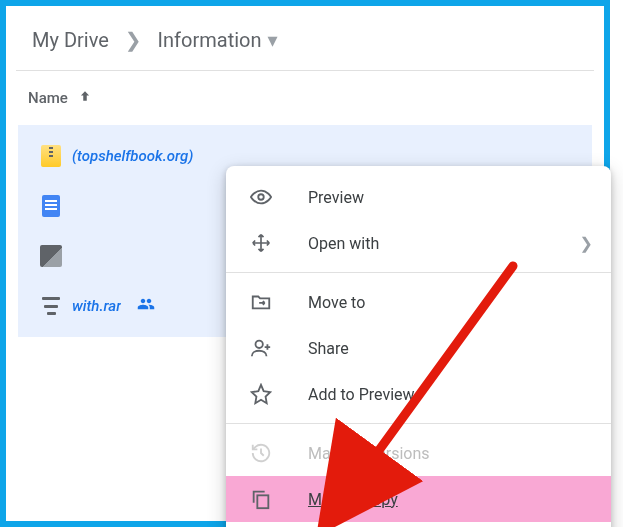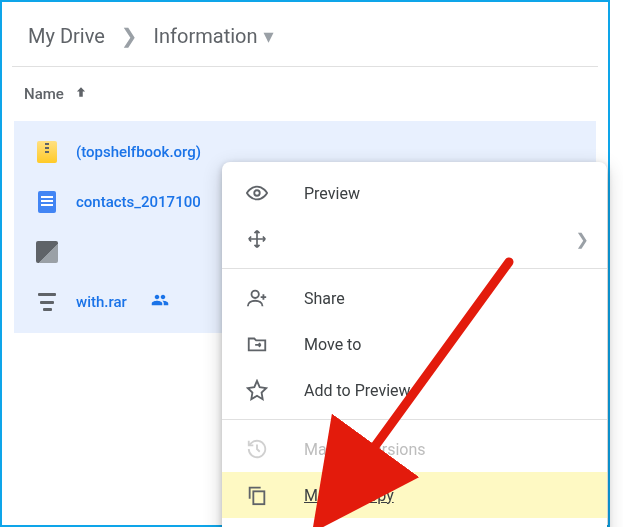--- a/index.html
+++ b/index.html
@@ -7,21 +7,21 @@
     width: 623px; height: 527px;
     background: #ffffff;
     font-family: "Google Sans", Roboto, "Helvetica Neue", Arial, sans-serif;
     font-size: 14px;
     color: #3c4043;
     overflow: hidden;
     position: relative;
   }
   .frame {
     width: 610px; height: 527px;
-    border: 2px solid #0ea5e9;
+    border: 6px solid #0ea5e9;
     position: relative;
     background: #fff;
   }
 
   
   .crumbs {
     display: flex;
     align-items: center;
     gap: 6px;
     padding: 18px 18px 14px 18px;
@@ -65,26 +65,27 @@
   
   .file-list {
     background: #e8f0fe;
     margin: 0 12px 0 12px;
     border-radius: 0;
     padding: 6px 0;
   }
   .file-row {
     display: flex;
     align-items: center;
-    gap: 18px;
+    gap: 10px;
     padding: 14px 22px;
     font-size: 15px;
     color: #1a73e8;
     font-weight: 500;
     cursor: pointer;
+    font-style: italic;
   }
   .file-row .ficon {
     width: 22px; height: 22px;
     display: flex; align-items: center; justify-content: center;
     flex-shrink: 0;
   }
   .file-row .name {
     white-space: nowrap;
     overflow: hidden;
     text-overflow: ellipsis;
@@ -156,21 +157,21 @@
     font-size: 16px;
     color: #3c4043;
     cursor: pointer;
     position: relative;
   }
   .ctx-item[data-state="disabled"] {
     color: #bdbdbd;
     cursor: default;
   }
   .ctx-item[data-state="hover"] {
-    background: #fef9c3;
+    background: #f9a8d4;
     text-decoration: underline;
   }
   .ctx-item .cicon {
     width: 22px; height: 22px;
     flex-shrink: 0;
     display:flex; align-items:center; justify-content:center;
     color: #5f6368;
   }
   .ctx-item[data-state="disabled"] .cicon { color: #d0d0d0; }
   .ctx-item .chev {
@@ -224,21 +225,20 @@
     <span class="ficon">
           <span class="zip-ic"></span>
         </span>
     <span class="name">(topshelfbook.org)</span>
   </div>
 
   <div class="file-row">
     <span class="ficon">
           <span class="doc-ic"></span>
         </span>
-    <span class="name">contacts_2017100</span>
   </div>
 
   <div class="file-row">
     <span class="ficon">
           <span class="png-ic"></span>
         </span>
   </div>
 
   <div class="file-row">
     <span class="ficon">
@@ -269,43 +269,44 @@
     </span>
     <span>Preview</span>
   </div>
 
   <div class="ctx-item" data-state="normal">
     <span class="cicon">
       <svg width="20" height="20" viewBox="0 0 24 24">
             <path fill="none" stroke="currentColor" stroke-width="2" d="M12 2v20M2 12h20M12 2l-3 3M12 2l3 3M12 22l-3-3M12 22l3-3M2 12l3-3M2 12l3 3M22 12l-3-3M22 12l-3 3"></path>
           </svg>
     </span>
+    <span>Open with</span>
     <span class="chev">❯</span>
   </div>
 
   <div class="ctx-sep"></div>
+
+  <div class="ctx-item" data-state="normal">
+    <span class="cicon">
+      <svg width="22" height="22" viewBox="0 0 24 24">
+            <path fill="none" stroke="currentColor" stroke-width="2" d="M3 6h6l2 2h10v11H3z"></path>
+            <path fill="none" stroke="currentColor" stroke-width="2" d="M10 13h6m0 0l-2-2m2 2l-2 2"></path>
+          </svg>
+    </span>
+    <span>Move to</span>
+  </div>
 
   <div class="ctx-item" data-state="normal">
     <span class="cicon">
       <svg width="22" height="22" viewBox="0 0 24 24">
             <circle cx="10" cy="8" r="4" fill="none" stroke="currentColor" stroke-width="2"></circle>
             <path fill="none" stroke="currentColor" stroke-width="2" d="M2 21c0-4 4-6 8-6s8 2 8 6M19 8v6M16 11h6"></path>
           </svg>
     </span>
     <span>Share</span>
-  </div>
-
-  <div class="ctx-item" data-state="normal">
-    <span class="cicon">
-      <svg width="22" height="22" viewBox="0 0 24 24">
-            <path fill="none" stroke="currentColor" stroke-width="2" d="M3 6h6l2 2h10v11H3z"></path>
-            <path fill="none" stroke="currentColor" stroke-width="2" d="M10 13h6m0 0l-2-2m2 2l-2 2"></path>
-          </svg>
-    </span>
-    <span>Move to</span>
   </div>
 
   <div class="ctx-item" data-state="normal">
     <span class="cicon">
       <svg width="22" height="22" viewBox="0 0 24 24">
             <path fill="none" stroke="currentColor" stroke-width="2" d="M12 2l2.9 6.9L22 10l-5 4.9L18.2 22 12 18.3 5.8 22 7 14.9 2 10l7.1-1.1z"></path>
           </svg>
     </span>
     <span>Add to Preview</span>
   </div>

